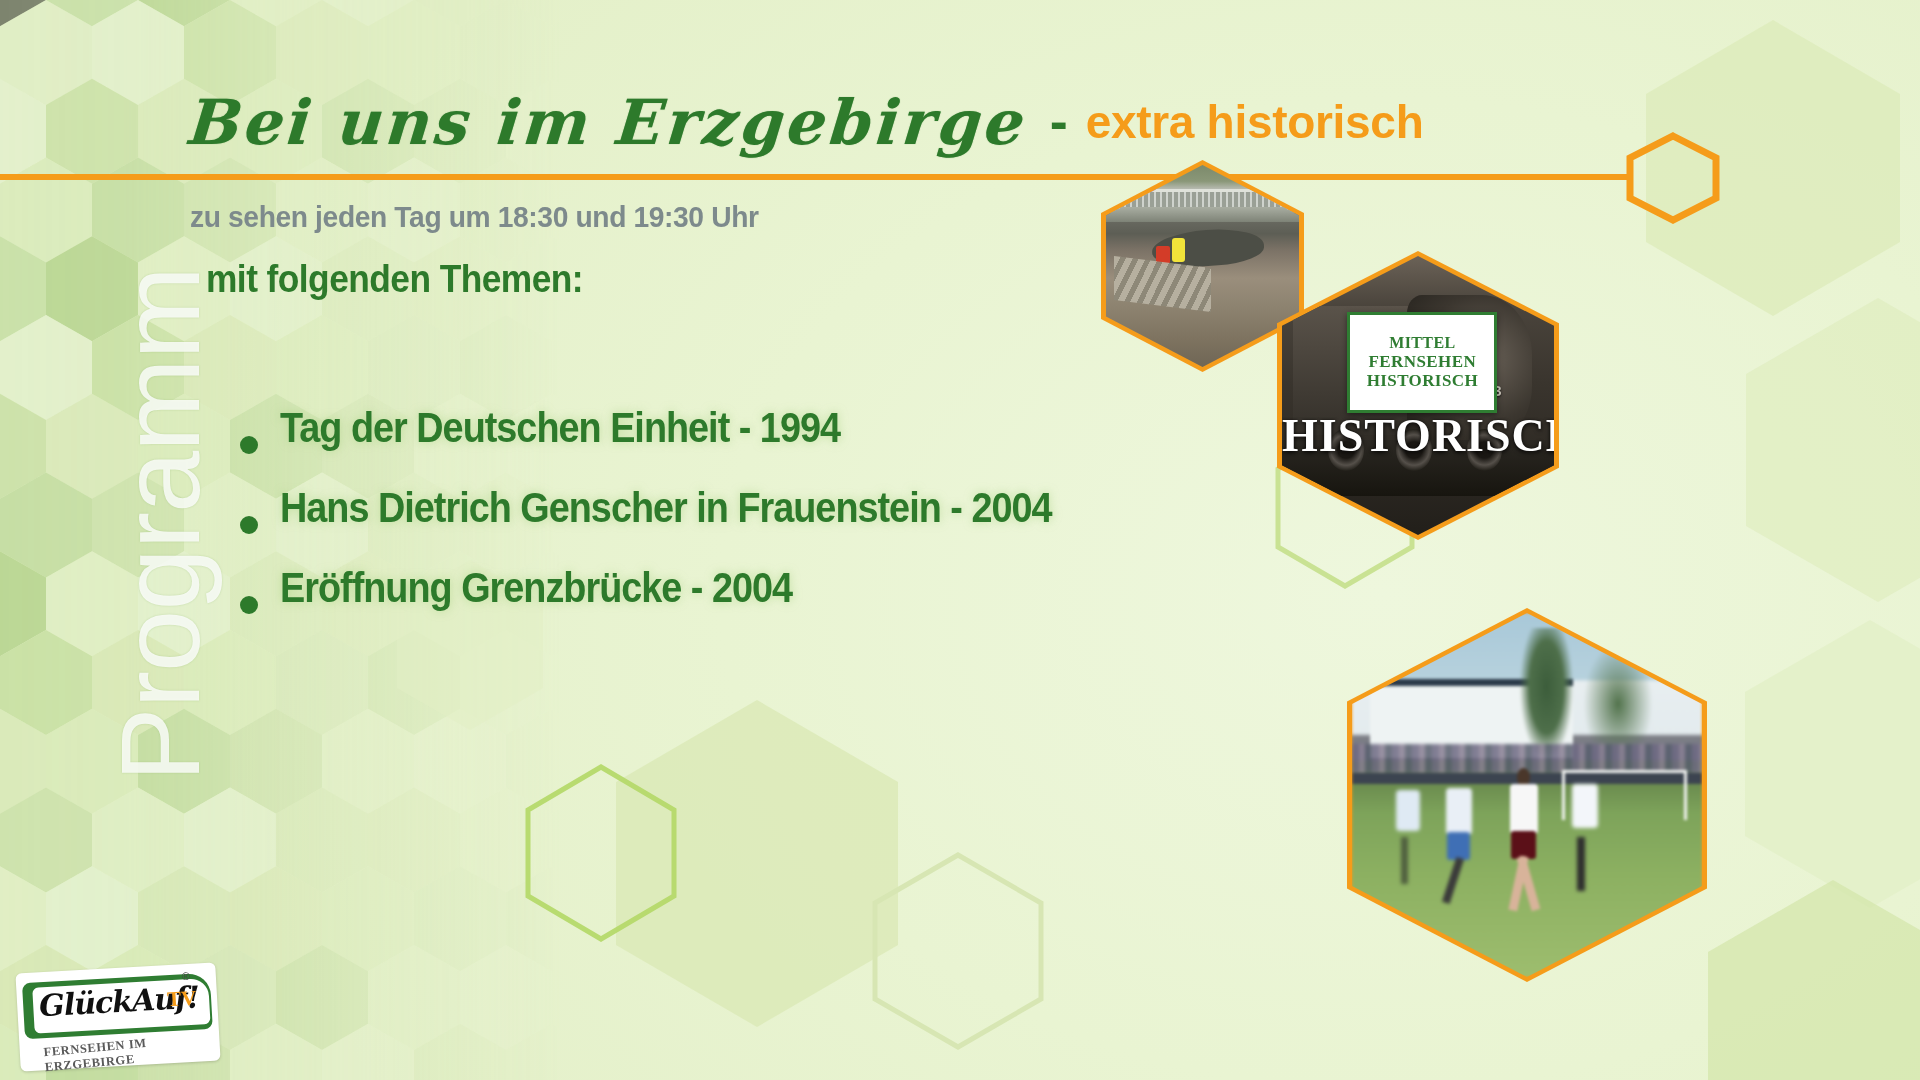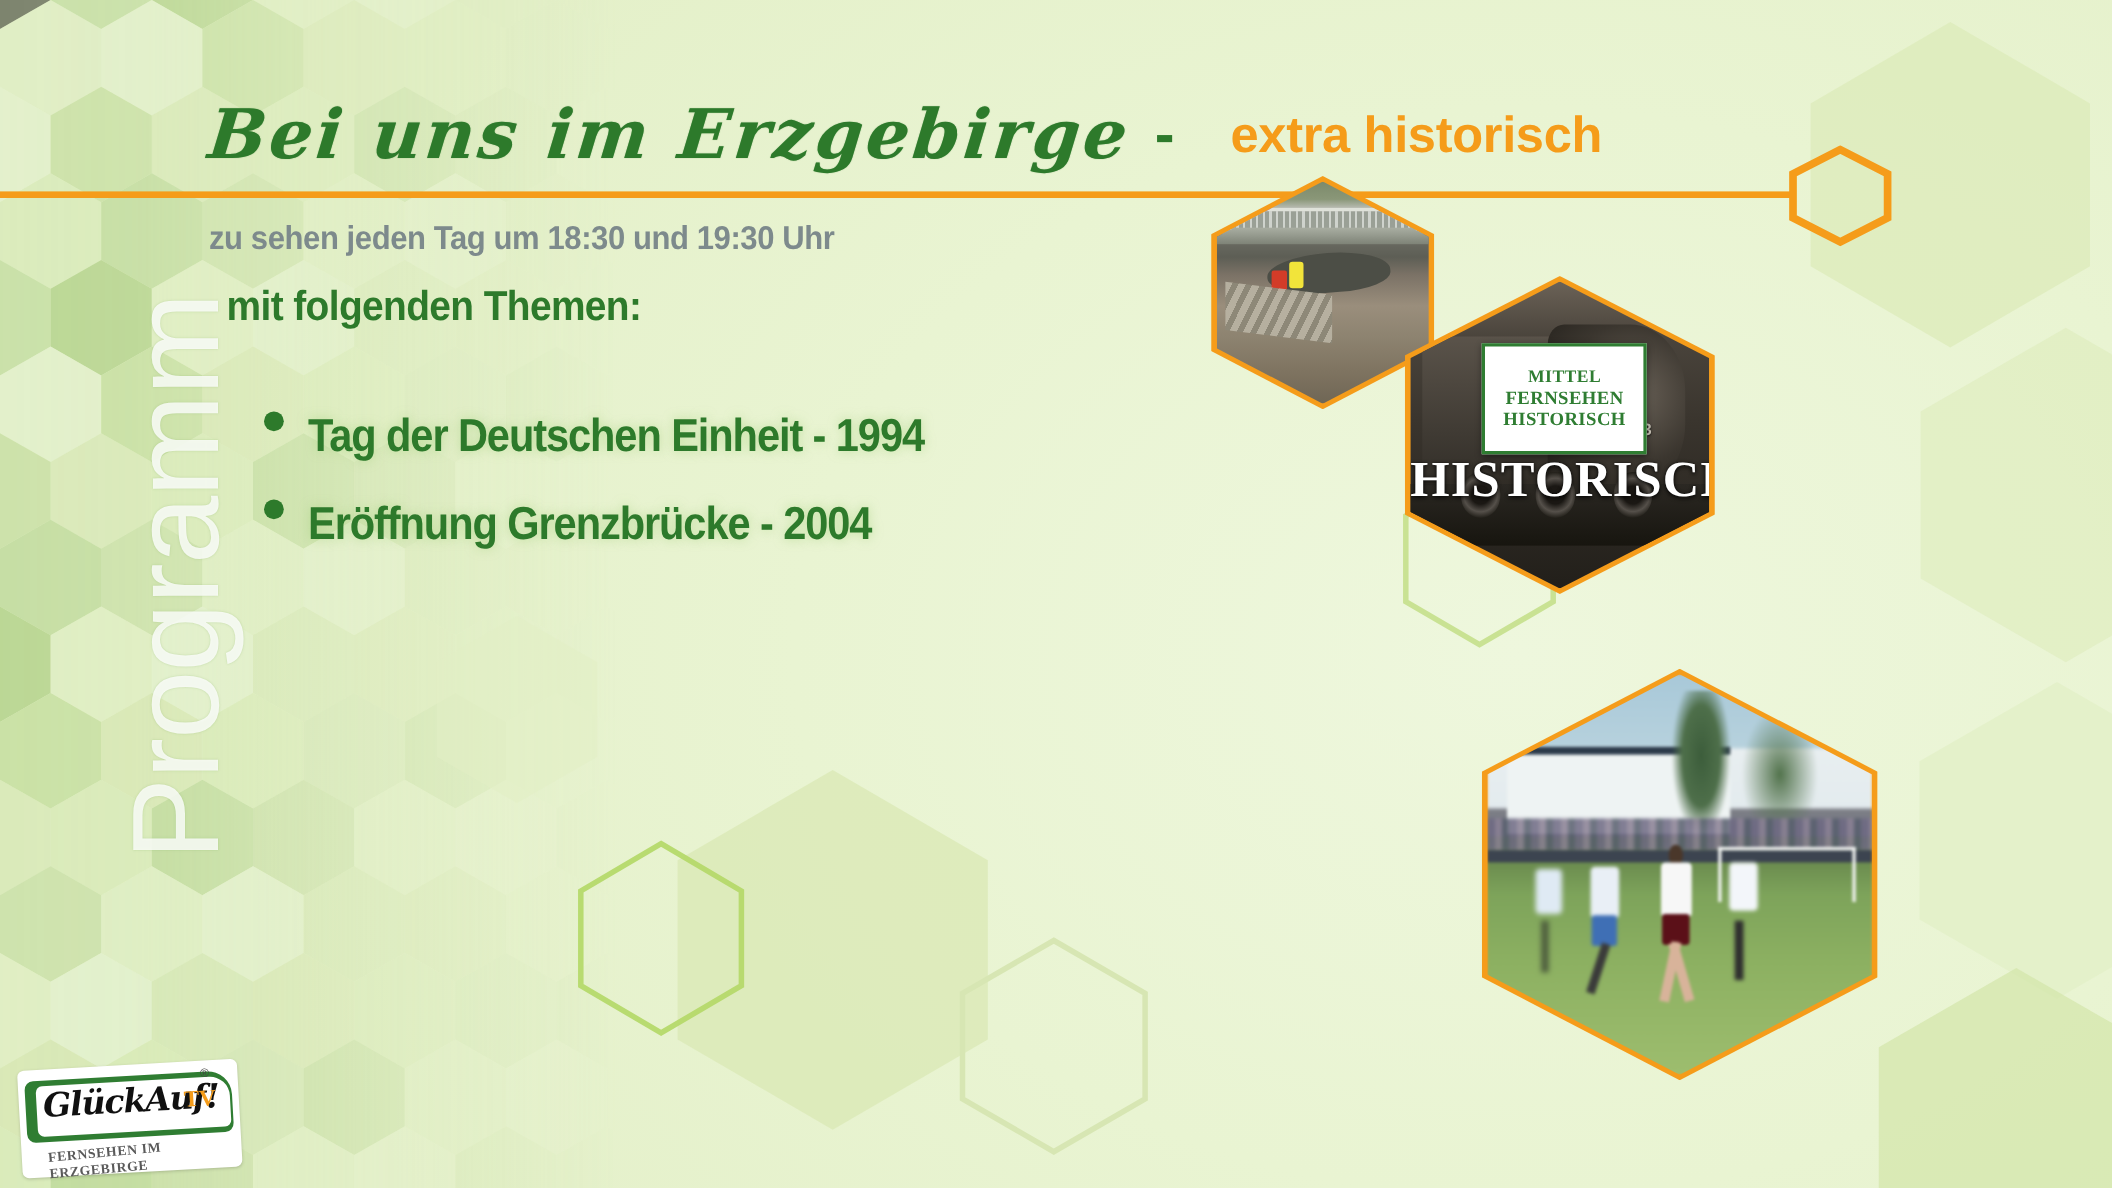--- a/index.html
+++ b/index.html
@@ -45,21 +45,21 @@
     transform:skewX(-6deg);
     text-shadow:0 0 1px rgba(45,122,43,.5);
   }
   .head-dash{
     font-size:54px;font-weight:700;color:#2d7a2b;
     padding:0 18px 0 22px;position:relative;top:-4px;
   }
   .head-orange{
     font-family:"Liberation Sans", sans-serif;
     font-weight:700;font-size:46px;color:#f59c1a;
-    letter-spacing:-.3px;position:relative;top:-6px;margin-left:33px;
+    letter-spacing:-.3px;position:relative;top:-6px;
   }
 
   
   .subtitle{
     position:absolute;left:190px;top:200px;
     font-weight:700;font-size:30px;color:#7d8a8c;
     letter-spacing:-.4px;white-space:nowrap;
     transform:scaleX(.94);transform-origin:left center;
   }
   .lead{
@@ -68,21 +68,21 @@
     letter-spacing:-.6px;white-space:nowrap;
     transform:scaleX(.93);transform-origin:left center;
   }
 
   
   .topics{
     position:absolute;left:240px;top:372px;
     list-style:none;margin:0;padding:0;
   }
   .topics li{
-    display:flex;align-items:flex-start;
+    display:flex;align-items:flex-end;
     color:#2d7a2b;font-weight:700;font-size:42px;
     letter-spacing:-1.1px;white-space:nowrap;
     height:80px;
     text-shadow:0 0 10px rgba(160,205,120,.55);
   }
   .topics li .dot{
     width:18px;height:18px;border-radius:50%;
     background:#2d7a2b;margin-right:22px;flex:none;
     position:relative;top:2px;
   }
@@ -510,20 +510,24 @@
 
   <div class="lead">mit folgenden Themen:</div>
 
   <ul class="topics">
     <li>
       <span class="dot"></span>
       <span class="txt">Tag der Deutschen Einheit - 1994</span>
     </li>
     <li>
       <span class="dot"></span>
+      <span class="txt">Hans Dietrich Genscher in Frauenstein - 2004</span>
+    </li>
+    <li>
+      <span class="dot"></span>
       <span class="txt">Eröffnung Grenzbrücke - 2004</span>
     </li>
   </ul>
 
   <div class="programm">Programm</div>
 
   <div class="hexphoto" style="left:1101px;top:160px;width:203px;height:212px;">
     <div class="frame"></div>
     <div class="inner">
       <div class="art art-bridge">

